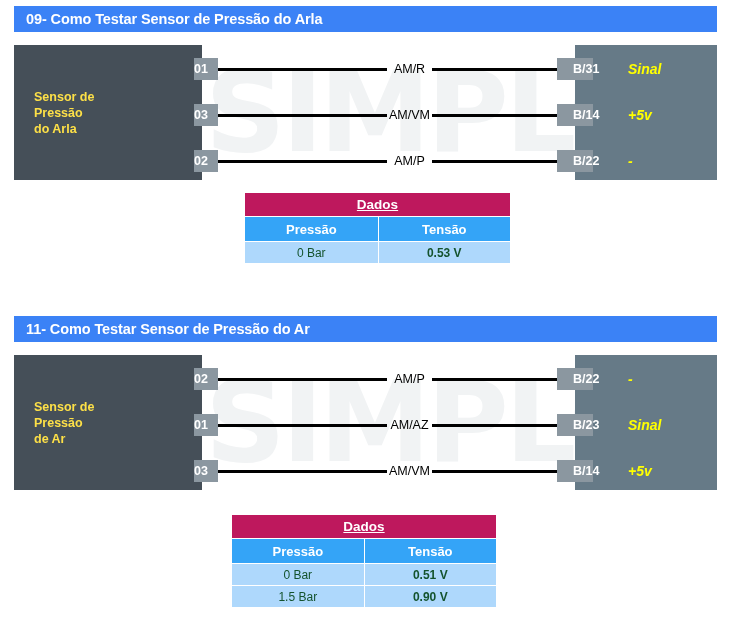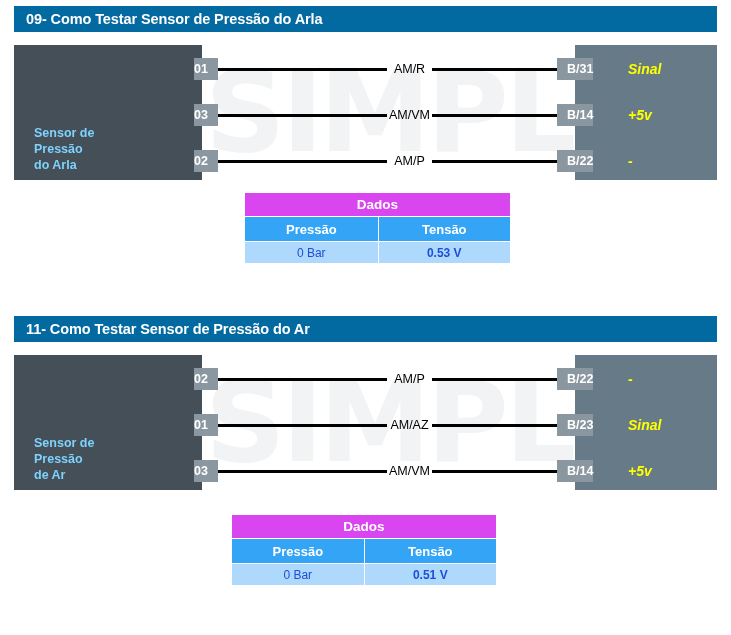--- a/index.html
+++ b/index.html
@@ -14,21 +14,21 @@
     font-family: "Liberation Sans", sans-serif;
     overflow: hidden;
   }
 
   
   .section-bar {
     position: absolute;
     left: 14px;
     width: 703px;
     height: 26px;
-    background: #0369a1;
+    background: #3b82f6;
     display: flex;
     align-items: center;
     text-align: right;
   }
   .section-bar-label {
     color: #ffffff;
     font-size: 14.5px;
     font-weight: bold;
     padding-left: 12px;
     letter-spacing: -0.1px;
@@ -69,26 +69,25 @@
     top: 6px;
     width: 188px;
     height: 135px;
     background: #454f58;
   }
   .sensor-label {
     position: absolute;
     left: 20px;
     top: 50%;
     transform: translateY(-50%);
-    color: #7dd3fc;
+    color: #fde047;
     font-size: 12.5px;
     font-weight: bold;
     line-height: 16px;
     white-space: pre-line;
-    margin-top: 36px;
   }
 
   
   .ecu-block {
     position: absolute;
     left: 575px;
     top: 6px;
     width: 142px;
     height: 135px;
     background: #667a87;
@@ -129,63 +128,64 @@
     top: 0px;
     height: 22px;
     background: #8b97a0;
     color: #ffffff;
     font-size: 12.5px;
     font-weight: bold;
     line-height: 22px;
     white-space: nowrap;
   }
   .pin-left  { left: 194px; width: 24px; }
-  .pin-right { left: 557px; width: 36px; text-align: left; padding-left: 10px; box-sizing: border-box; }
+  .pin-right { left: 557px; width: 36px; text-align: left; padding-left: 16px; box-sizing: border-box; }
 
   .pin-note {
     position: absolute;
     left: 628px;
     top: 0px;
     font-size: 14px;
     font-weight: bold;
     font-style: italic;
     color: #ffff00;
     line-height: 22px;
     white-space: nowrap;
   }
 
   
   .data-table {
     position: absolute;
     border-collapse: separate;
     border-spacing: 0;
   }
   .data-table .t-title {
-    background: #d946ef;
+    background: #be185d;
     color: #ffffff;
     font-size: 13.5px;
     font-weight: bold;
     text-align: center;
     height: 21px;
     border-bottom: 1px solid #ffffff;
+    text-decoration: underline;
   }
   .data-table .t-head {
     background: #34a4f7;
     color: #ffffff;
     font-size: 13px;
     font-weight: bold;
     text-align: center;
     height: 22px;
     border-bottom: 1px solid #ffffff;
     border-right: 1px solid #ffffff;
   }
   .data-table .t-head.last { border-right: none; }
   .data-table .t-cell {
     background: #aed8fc;
-    color: #1d4ed8;
+    color: #14532d;
     font-size: 12px;
     text-align: center;
     height: 19px;
     border-bottom: 1px solid #ffffff;
     border-right: 1px solid #ffffff;
     margin-left: 20px;
   }
   .data-table .t-cell.last { border-right: none; font-weight: bold; }
 </style>
 </head>
@@ -299,14 +299,18 @@
       <td class="t-title" colspan="2">Dados</td>
     </tr>
     <tr>
       <td class="t-head" style="width:132px;">Pressão</td>
       <td class="t-head last" style="width:132px;">Tensão</td>
     </tr>
     <tr>
       <td class="t-cell">0 Bar</td>
       <td class="t-cell last">0.51 V</td>
     </tr>
+    <tr>
+      <td class="t-cell">1.5 Bar</td>
+      <td class="t-cell last">0.90 V</td>
+    </tr>
   </tbody>
 </table>
 
 </body></html>

